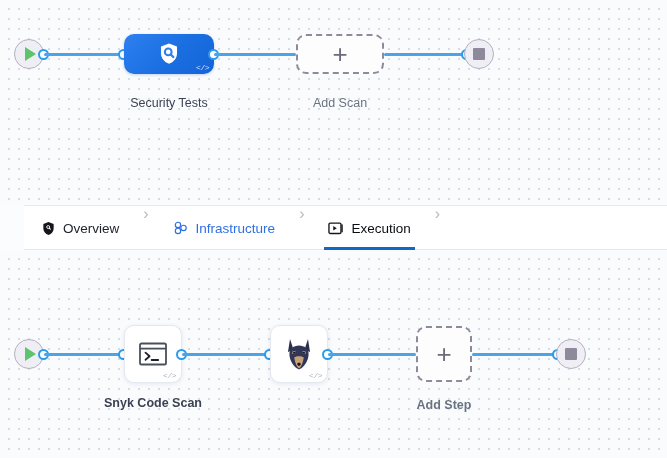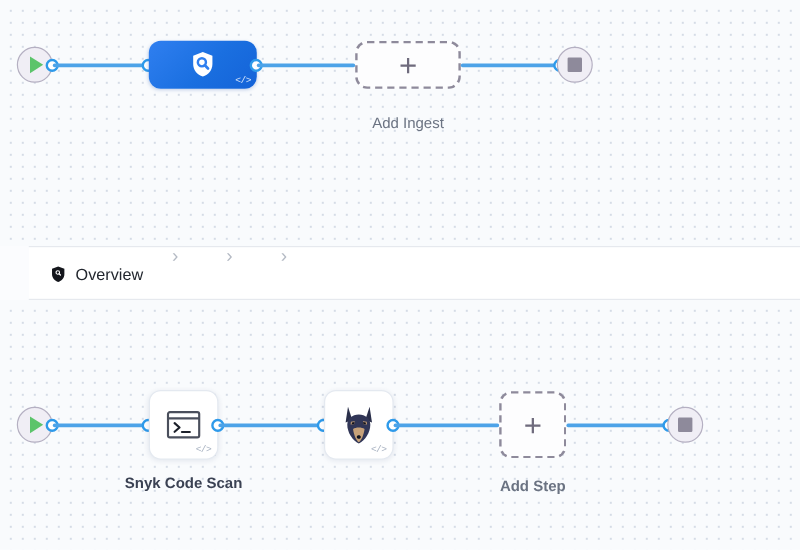--- a/index.html
+++ b/index.html
@@ -135,28 +135,29 @@
     <div class="port" style="left:118px; top:49px;"></div>
 
     <div class="stage-node" style="left:124px; top:34px;">
       <svg width="26" height="26" viewBox="0 0 24 24">
         <path d="M12 2.2 4.6 5.1v6.3c0 4.6 3.1 8.4 7.4 9.6 4.3-1.2 7.4-5 7.4-9.6V5.1L12 2.2z" fill="#ffffff"></path>
         <circle cx="11.3" cy="10.1" r="3.1" fill="none" stroke="#2f7ff0" stroke-width="1.9"></circle>
         <line x1="13.6" y1="12.4" x2="16.0" y2="14.8" stroke="#2f7ff0" stroke-width="2.1" stroke-linecap="round"></line>
       </svg>
       <span class="code-badge on-blue">&lt;/&gt;</span>
     </div>
+    <div class="node-label" style="left:104px; top:95px; width:130px;">Security Tests</div>
     <div class="port" style="left:208px; top:49px;"></div>
 
     <div class="edge" style="left:214px; top:53px; width:82px;"></div>
 
     <div class="add-node add-stage-box" style="left:296px; top:34px;">
       <span>+</span>
     </div>
-    <div class="node-label muted" style="left:284px; top:95px; width:112px;">Add Ingest</div>
+    <div class="node-label muted" style="left:284px; top:95px; width:112px;">Add Scan</div>
 
     <div class="edge" style="left:384px; top:53px; width:82px;"></div>
     <div class="port" style="left:461px; top:49px;"></div>
 
     <div class="terminus" style="left:464px; top:39px;">
       <div class="stop-sq"></div>
     </div>
   </div>
 
   <div class="tabbar">
@@ -169,23 +170,43 @@
           <path d="M12 1 2.5 4.6v8.1c0 5.9 4 10.8 9.5 12.3 5.5-1.5 9.5-6.4 9.5-12.3V4.6L12 1z" fill="#14161c"></path>
           <circle cx="11.4" cy="10.3" r="2.7" fill="none" stroke="#ffffff" stroke-width="1.7"></circle>
           <line x1="13.4" y1="12.3" x2="15.4" y2="14.3" stroke="#ffffff" stroke-width="2" stroke-linecap="round"></line>
         </svg>
       </span>
       <span>Overview</span>
     </div>
 
     <span class="chev">›</span>
 
+    <div class="tab link">
+      <span class="tab-ico">
+        <svg width="16" height="15" viewBox="0 0 20 19">
+          <circle cx="6.2" cy="5.0" r="3.4" fill="none" stroke="#2f6fe4" stroke-width="1.5"></circle>
+          <circle cx="6.2" cy="12.6" r="3.4" fill="none" stroke="#2f6fe4" stroke-width="1.5"></circle>
+          <circle cx="13.2" cy="8.8" r="3.4" fill="none" stroke="#2f6fe4" stroke-width="1.5"></circle>
+        </svg>
+      </span>
+      <span>Infrastructure</span>
+    </div>
 
     <span class="chev">›</span>
 
+    <div class="tab active">
+      <span class="tab-ico">
+        <svg width="16" height="15" viewBox="0 0 20 18">
+          <rect x="1.2" y="2.2" width="15" height="13" rx="1.6" fill="none" stroke="#14161c" stroke-width="1.7"></rect>
+          <path d="M6.6 6.0 L11.0 8.7 L6.6 11.4 Z" fill="#14161c"></path>
+          <line x1="17.6" y1="4.4" x2="17.6" y2="13.0" stroke="#14161c" stroke-width="1.7" stroke-linecap="round"></line>
+        </svg>
+      </span>
+      <span>Execution</span>
+    </div>
 
     <span class="chev">›</span>
 
   </div>
 
   <div class="canvas canvas-bottom">
 
     <div class="terminus" style="left:14px; top:89px;">
       <div class="play-tri"></div>
     </div>

